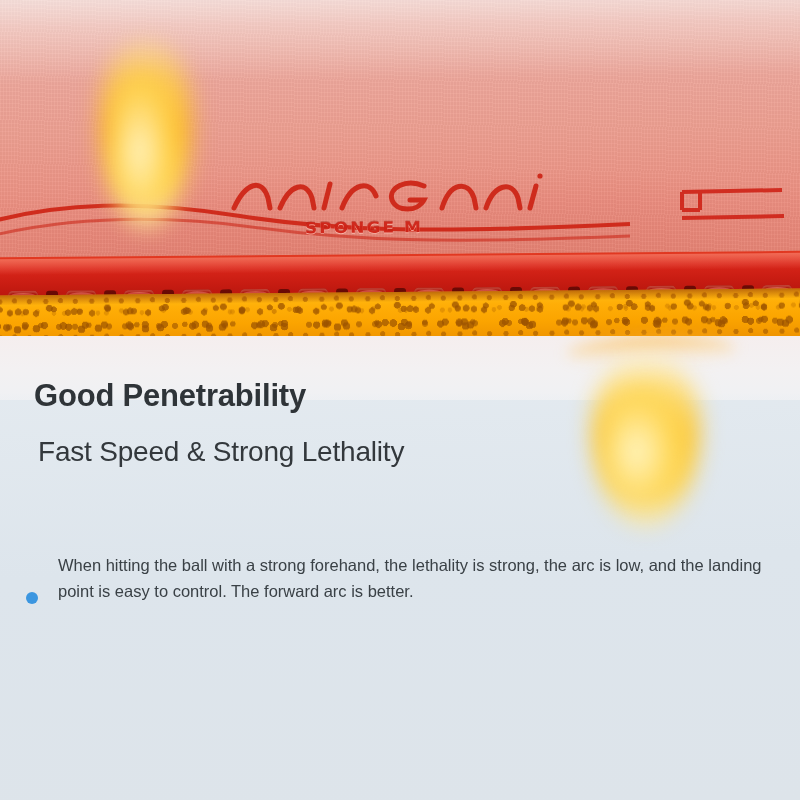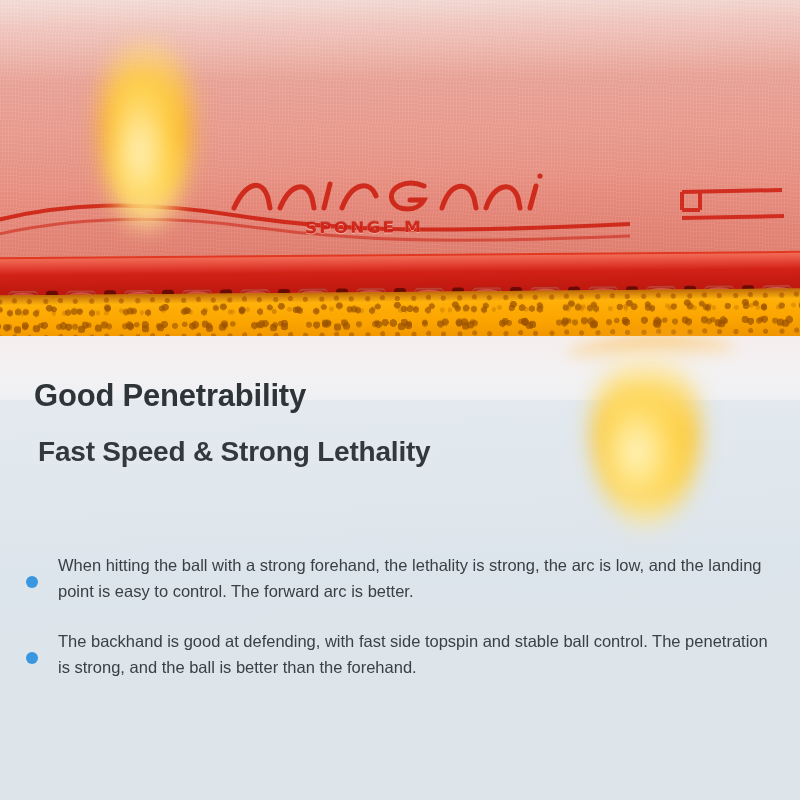--- a/index.html
+++ b/index.html
@@ -243,32 +243,32 @@
     position:absolute; left:0; top:360px; width:800px; height:428px;
   }
   .headline {
     position:absolute; left:34px; top:18px;
     font-size:31px; font-weight:bold;
     color:#2f3438;
     letter-spacing:-0.2px;
   }
   .subheadline {
     position:absolute; left:38px; top:76px;
-    font-size:28px; font-weight:bold;
+    font-size:28px; font-weight:normal;
     color:#33383c;
     letter-spacing:-0.2px;
   }
 
   .bullets {
     position:absolute; left:26px; top:192px; width:760px;
   }
   .bullet {
     position:relative;
     display:flex;
-    align-items:center;
+    align-items:flex-end;
     margin-bottom:24px;
   }
   .bullet-dot {
     flex:0 0 auto;
     width:12px; height:12px;
     border-radius:50%;
     background:#3b96e0;
     margin-top:7px;
     margin-right:20px;
   }
@@ -380,21 +380,17 @@
     <div class="headline">Good Penetrability</div>
     <div class="subheadline">Fast Speed &amp; Strong Lethality</div>
 
     <div class="bullets">
 
       <div class="bullet">
         <span class="bullet-dot"></span>
         <span class="bullet-text">When hitting the ball with a strong forehand, the lethality is strong, the arc is low, and the landing point is easy to control. The forward arc is better.</span>
       </div>
 
-      <div class="bullet">
-        <span class="bullet-dot"></span>
-        <span class="bullet-text">The backhand is good at defending, with fast side topspin and stable ball control. The penetration is strong, and the ball is better than the forehand.</span>
-      </div>
 
     </div>
   </div>
 
 </div>
 
 </body></html>

